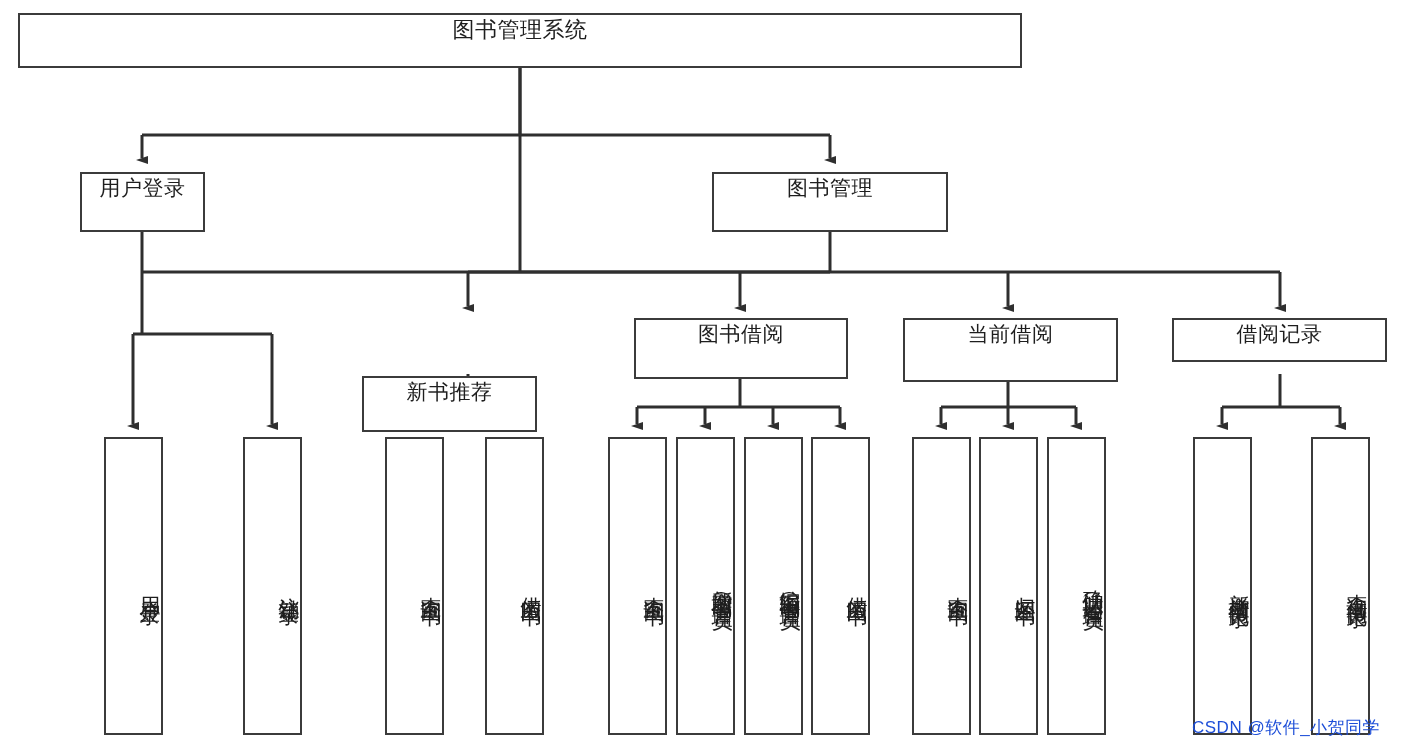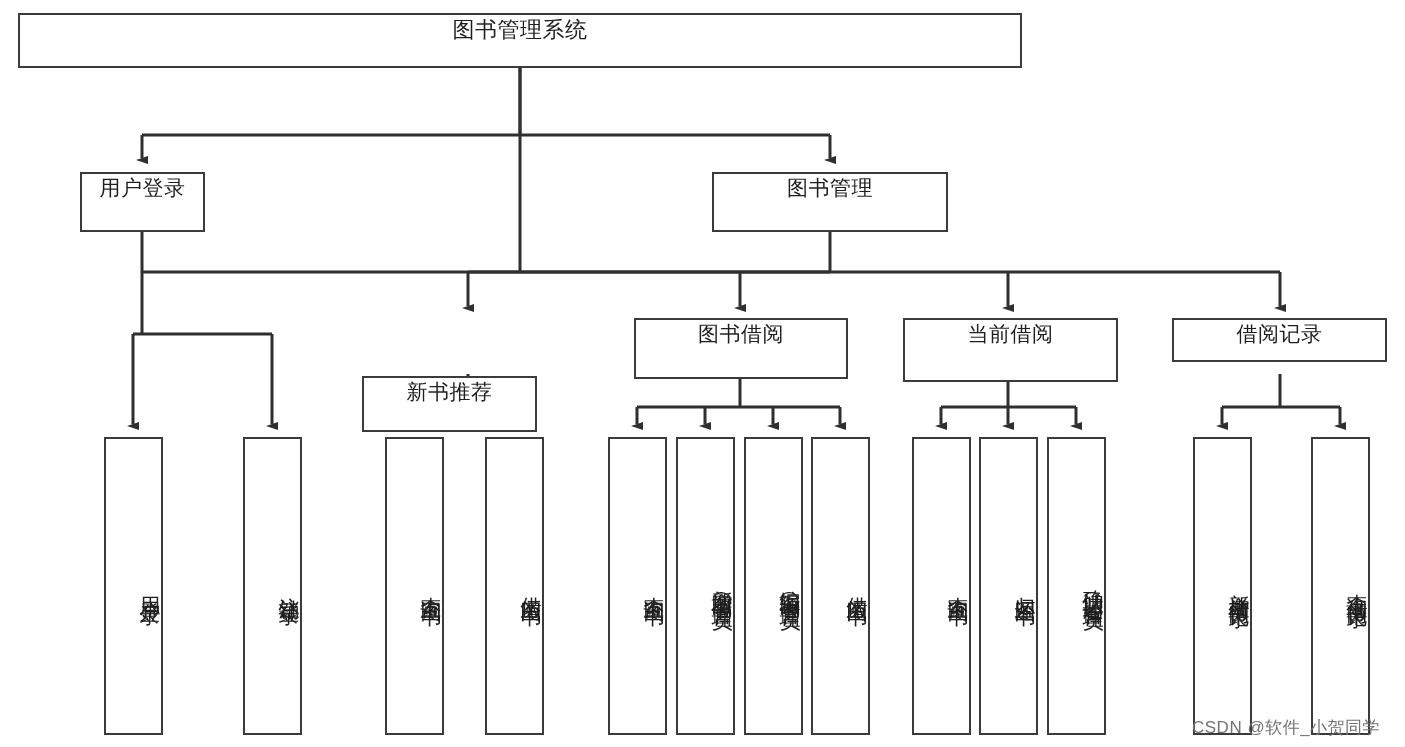--- a/index.html
+++ b/index.html
@@ -55,21 +55,21 @@
     writing-mode: vertical-rl;
     text-orientation: upright;
     display: block;
     max-height: 100%;
   }
   .node.root {
     font-size: 22px;
   }
   .watermark {
     position: absolute;
-    color: #737373;
+    color: #1d4ed8;
     font-size: 17px;
     letter-spacing: 0.5px;
     white-space: nowrap;
     user-select: none;
   }
 </style>
 </head>
 <body>
 
 <div id="canvas">

